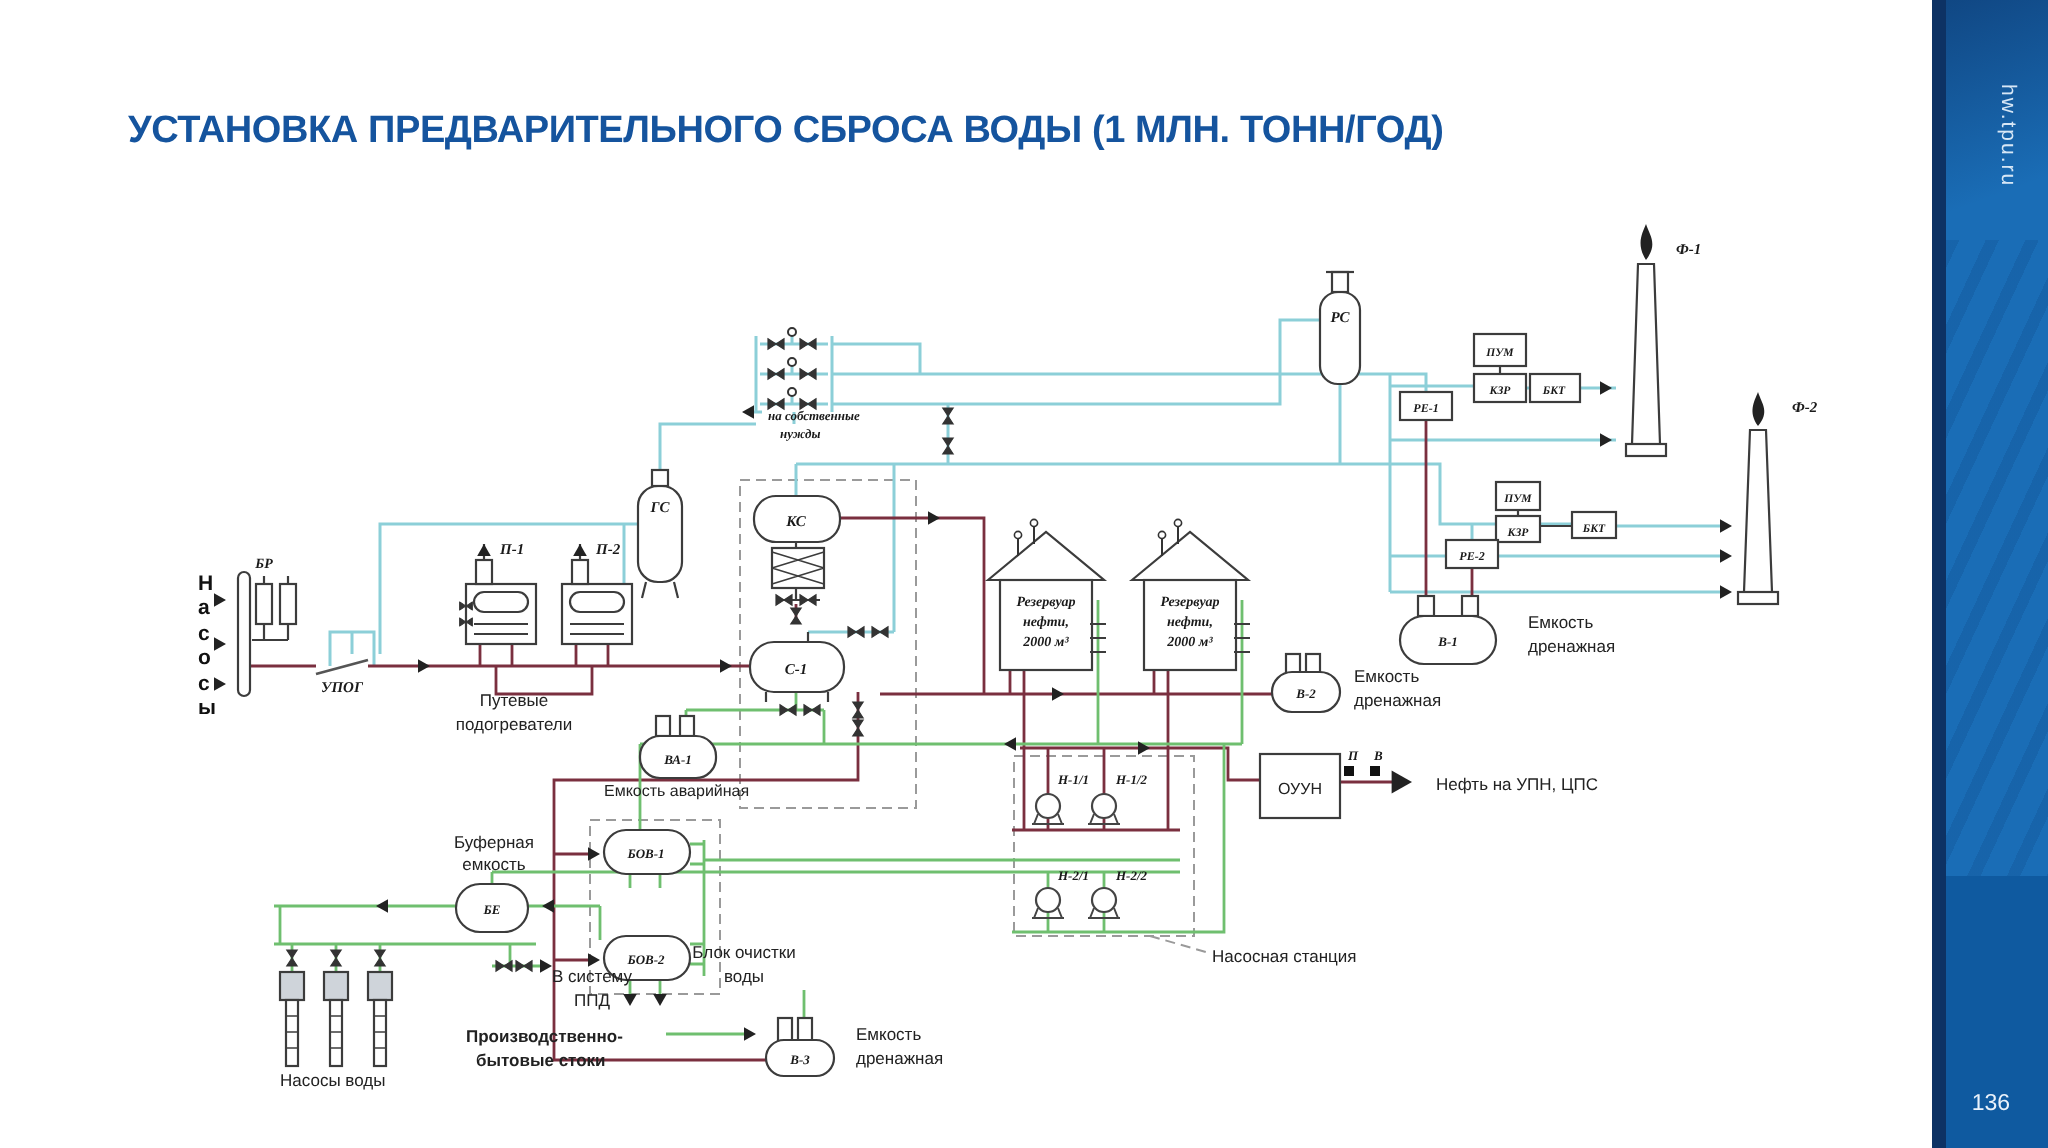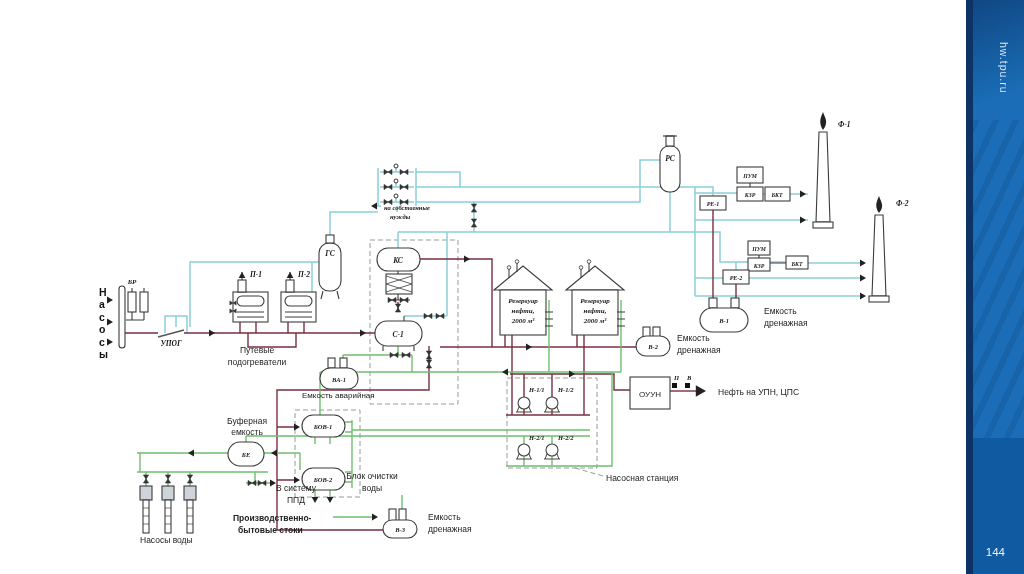--- a/index.html
+++ b/index.html
@@ -23,20 +23,21 @@
         color:#111;line-height:12.4px;word-break:break-all;}
   svg text{font-family:"Liberation Serif",serif;font-style:italic;font-weight:700;fill:#1a1a1a;}
   svg text.cap{font-family:"Liberation Sans",sans-serif;font-style:normal;font-weight:400;fill:#222;}
   svg text.capb{font-family:"Liberation Sans",sans-serif;font-style:normal;font-weight:700;fill:#222;}
 </style>
 </head>
 <body>
 
 <div class="slide">
 
+  <h1 class="title">УСТАНОВКА ПРЕДВАРИТЕЛЬНОГО СБРОСА ВОДЫ (1 МЛН. ТОНН/ГОД)</h1>
 
   <div class="feed">Насосы</div>
 
   <svg width="1024" height="574" viewBox="0 0 1024 574" style="position:absolute;left:0;top:0">
     <defs>
       <g id="valve">
         <path d="M-4,-2.6 L0,0 L-4,2.6 Z M4,-2.6 L0,0 L4,2.6 Z" fill="#333" stroke="#333" stroke-width="0.6"></path>
       </g>
       <g id="ar">
           <polygon points="0,0 -6,-3.4 -6,3.4" fill="#222"></polygon>
@@ -358,15 +359,15 @@
     </g>
   </svg>
 
   <div class="sidebar">
     <div class="strip"></div>
     <div class="tex1"></div>
     <div class="tex2"></div>
     <div class="bottom"></div>
   </div>
   <div class="site">hw.tpu.ru</div>
-  <div class="pagenum">144</div>
+  <div class="pagenum">136</div>
 
 </div>
 
 </body></html>

